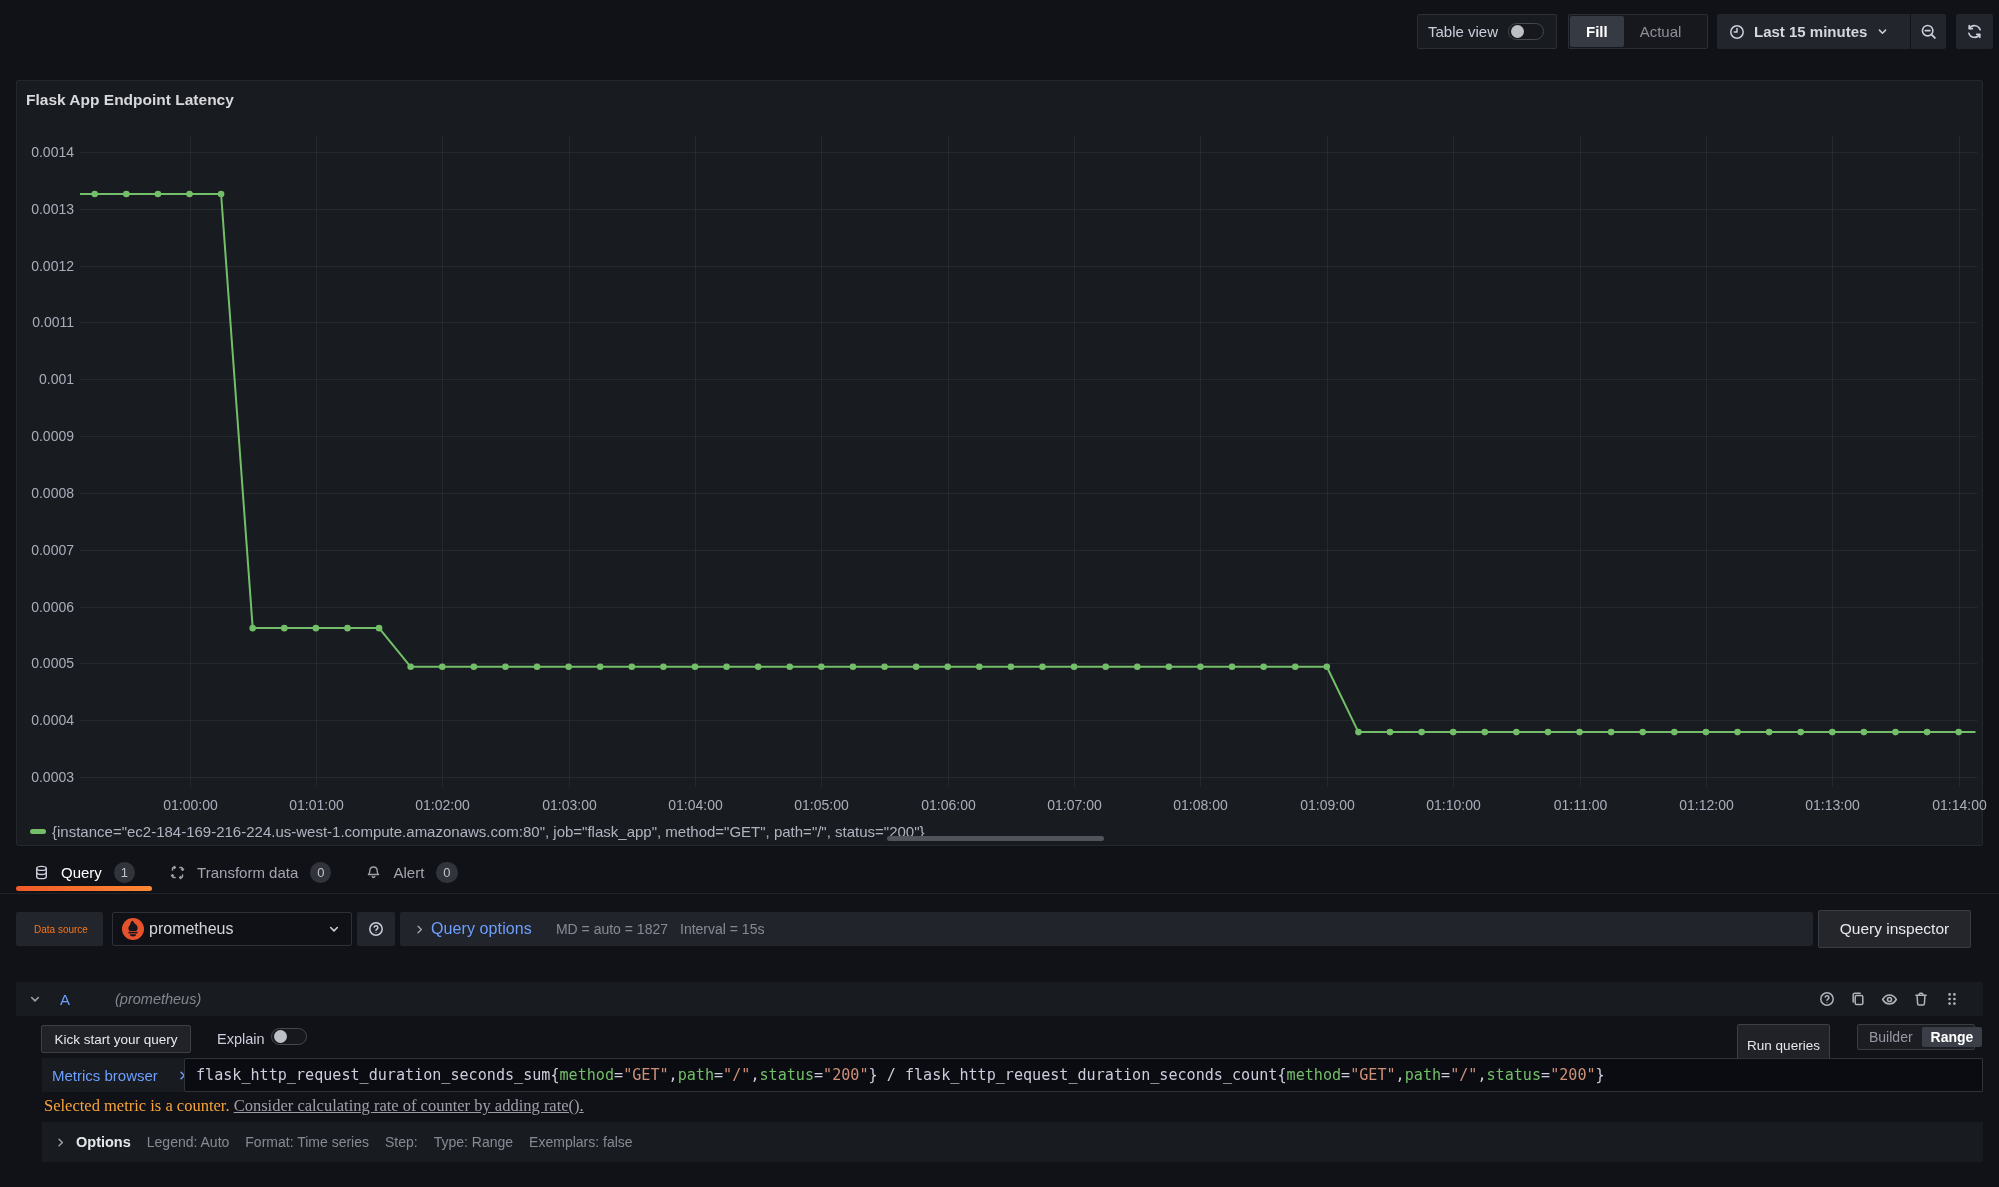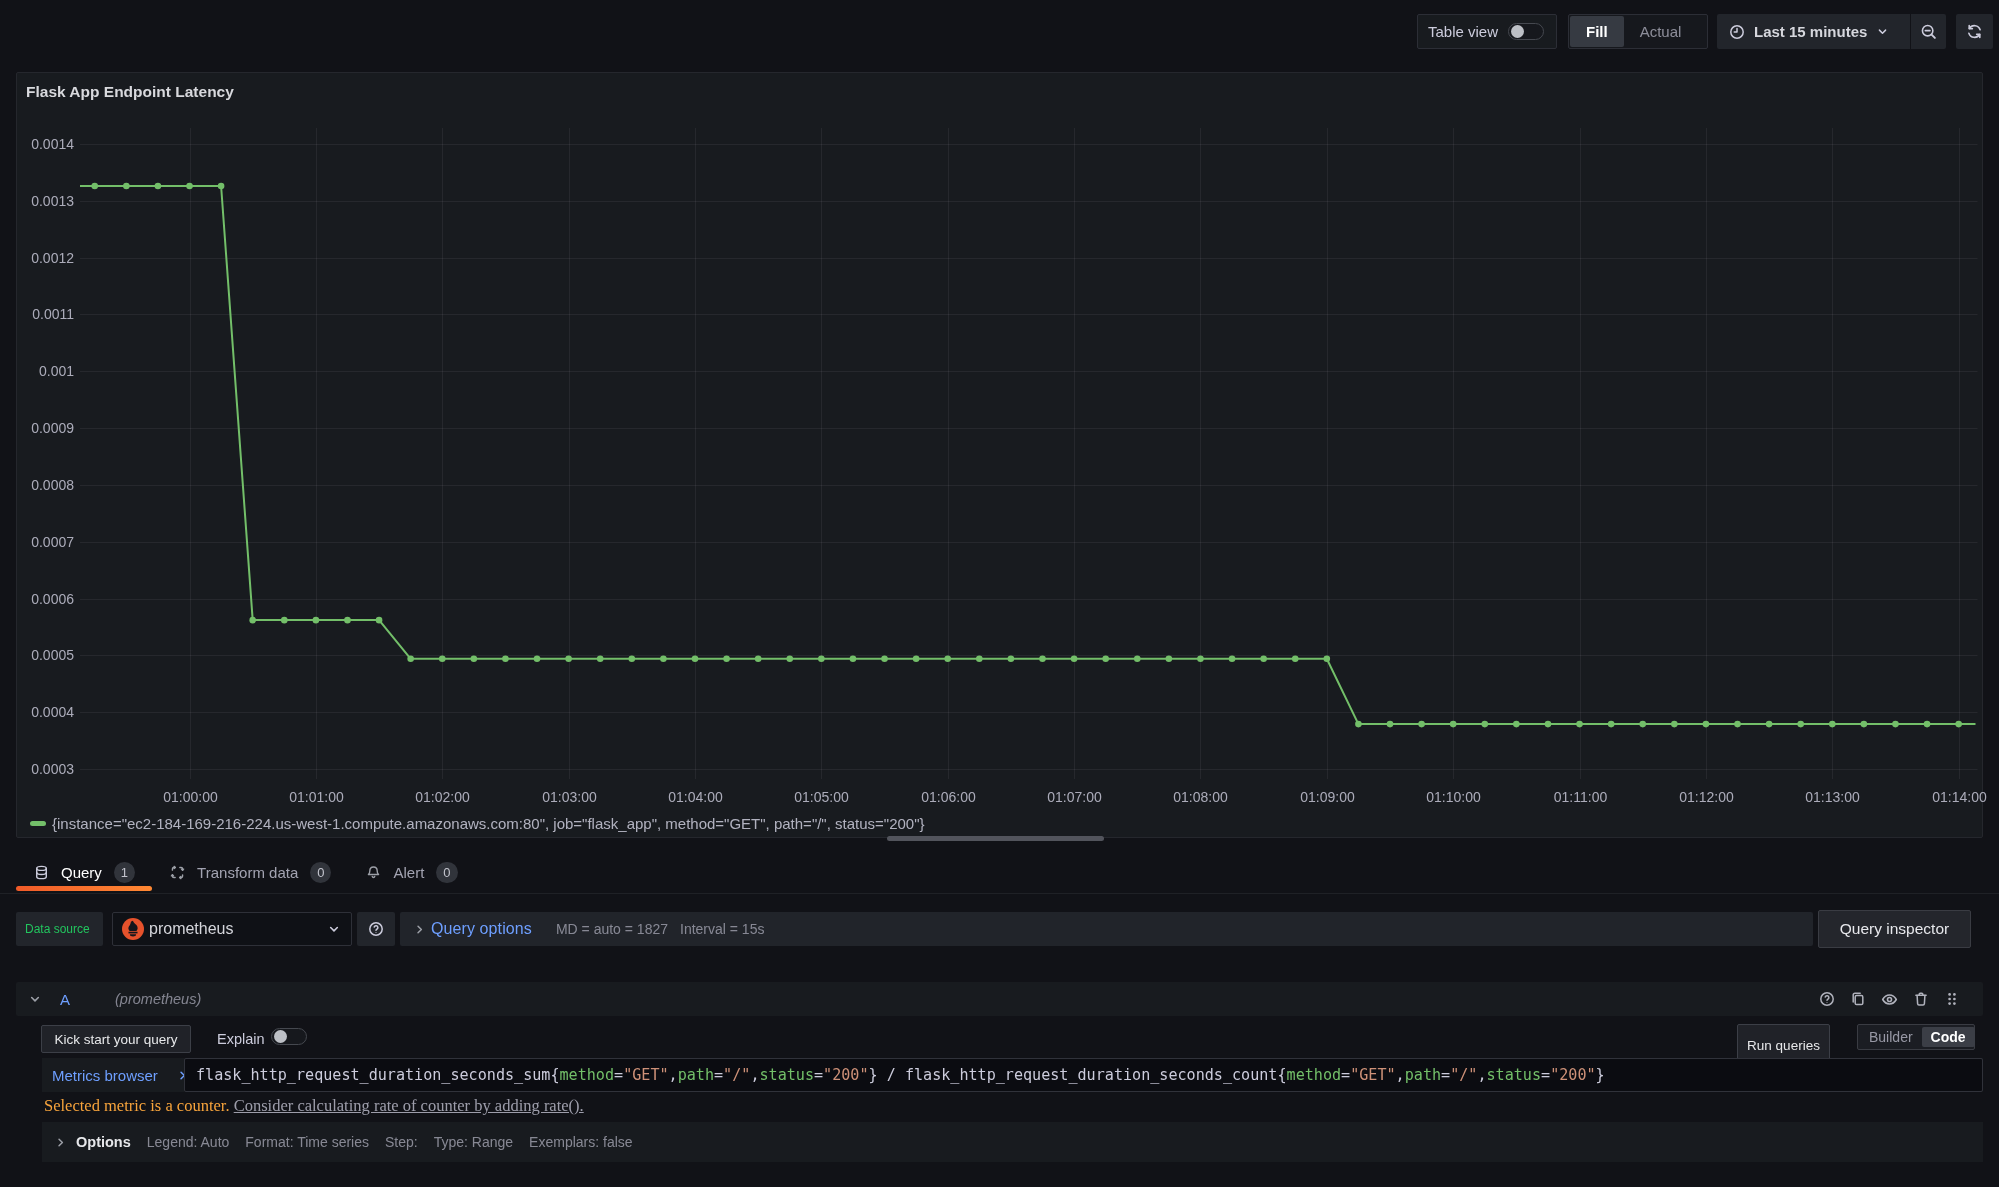--- a/index.html
+++ b/index.html
@@ -24,21 +24,21 @@
   .radio-opt.sel { background:#363a42; color:#ffffff; font-weight:700; }
   .time-group { left:1717px; top:14px; height:35px; display:flex; border-radius:2px; overflow:hidden; }
   .time-pick { width:193px; background:#22252b; display:flex; align-items:center; padding:12px 12px; gap:9px; }
   .time-text { font-size:15px; font-weight:700; color:#d6d7dd; white-space:nowrap; }
   .zoom-out-btn { width:36px; background:#22252b; border-left:1px solid #111217;
                   display:flex; align-items:center; justify-content:center; }
   .refresh-btn { left:1956px; top:14px; width:37px; height:35px; background:#22252b; border-radius:2px;
                  display:flex; align-items:center; justify-content:center; }
 
   
-  .panel { left:16px; top:72px; width:1967px; height:766px; background:#181b1f;
+  .panel { left:16px; top:80px; width:1967px; height:766px; background:#181b1f;
            border:1px solid #25272d; border-radius:2px; }
   .panel-title { position:absolute; left:9px; top:10px; font-size:15.5px; font-weight:600; color:#d8d9dd; }
   #chart-svg { position:absolute; left:0; top:0; overflow:visible; }
   .legend-row { position:absolute; left:13px; top:742px; display:flex; align-items:center; gap:6px; }
   .legend-mark { width:16px; height:4.5px; border-radius:2.5px; background:#73BF69; flex:none; }
   .legend-text { font-size:15px; color:rgba(204,204,220,0.85); white-space:nowrap; }
 
   
   .splitter { left:887px; top:836px; width:217px; height:5px; border-radius:3px; background:#52545c; }
 
@@ -51,21 +51,21 @@
   .tab-badge { height:21px; min-width:21px; padding:0 7px; border-radius:11px; background:#31343b;
                color:#c3c4cd; font-size:13px; display:flex; align-items:center; justify-content:center; }
   .tab-underline { position:absolute; left:0; right:0; bottom:2px; height:5.5px; border-radius:3px;
                    background:linear-gradient(90deg,#f05a28, #ff8833); display:none; }
   .tab.active .tab-underline { display:block; }
   .tab-icon { display:flex; color:#9da0a8; }
   .tab.active .tab-icon { color:#ccccdc; }
 
   
   .ds-label { left:16px; top:912px; width:87px; height:34px; background:#22252b; border-radius:2px;
-              display:flex; align-items:center; padding:0 9px; font-size:12px; font-weight:500; color:#22c55e;
+              display:flex; align-items:center; padding:0 18px; font-size:10px; font-weight:500; color:#f97316;
               white-space:nowrap; }
   .ds-select { left:112px; top:912px; width:240px; height:34px; background:#0f1116;
                border:1px solid #2e3038; border-radius:2px; display:flex; align-items:center;
                padding:0 10px 0 9px; gap:5px; }
   .ds-select-text { font-size:16px; color:#d5d6dc; flex:1; }
   .ds-help { left:357px; top:912px; width:38px; height:34px; background:#22252b; border-radius:2px;
              display:flex; align-items:center; justify-content:center; }
   .qopt-bar { left:400px; top:912px; width:1413px; height:34px; background:#21242a; border-radius:2px;
               display:flex; align-items:center; padding-left:13px; }
   .qopt-label { color:#6e9fff; font-size:16px; font-weight:500; margin-left:5px; letter-spacing:0.1px; }
@@ -414,21 +414,21 @@
       </span>
   </span>
 </div>
 
 <div class="abs btn-sec kick-btn">Kick start your query</div>
 <div class="abs explain-label">Explain</div>
 <span class="abs switch explain-switch"></span>
 <div class="abs btn-sec run-btn">Run queries</div>
 <div class="abs bc-group">
   <div class="bc-opt">Builder</div>
-  <div class="bc-opt sel">Code</div>
+  <div class="bc-opt sel">Range</div>
 </div>
 
 <div class="abs metrics-row">
   <div class="metrics-browser">
     <span>Metrics browser</span>
     <svg class="icon " width="13" height="13" viewBox="0 0 16 16" fill="none" stroke="currentColor" stroke-width="1.5" stroke-linecap="round" stroke-linejoin="round">
         <path d="M6.2 3.9 10.3 8l-4.1 4.1" stroke-width="1.8"></path>
       </svg>
   </div>
   <div class="code-editor">

